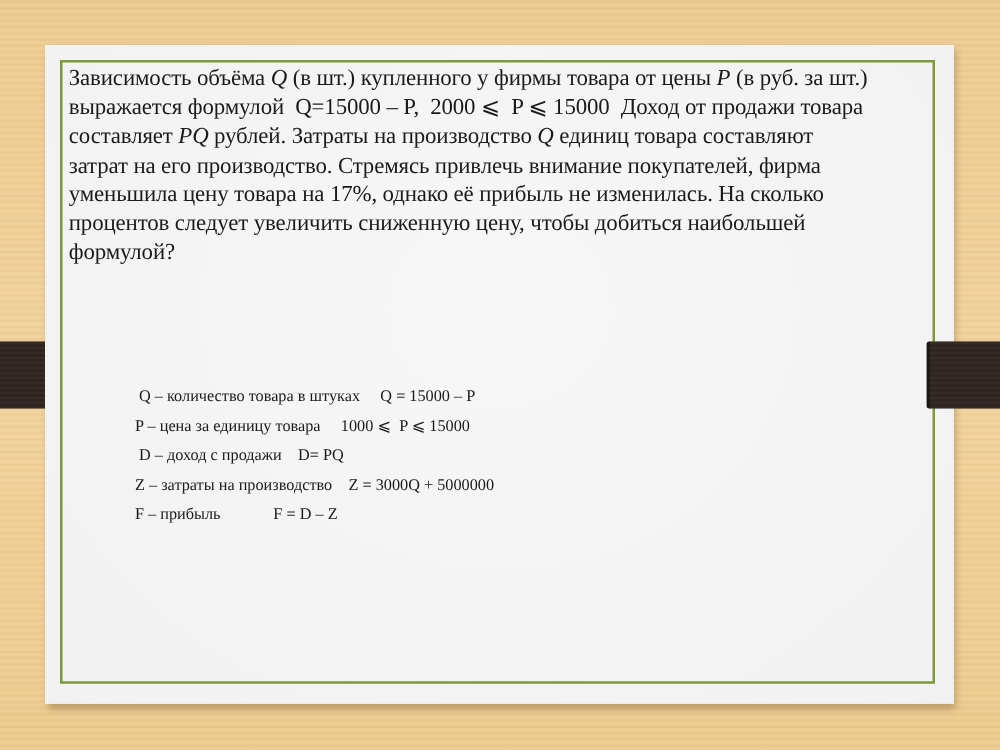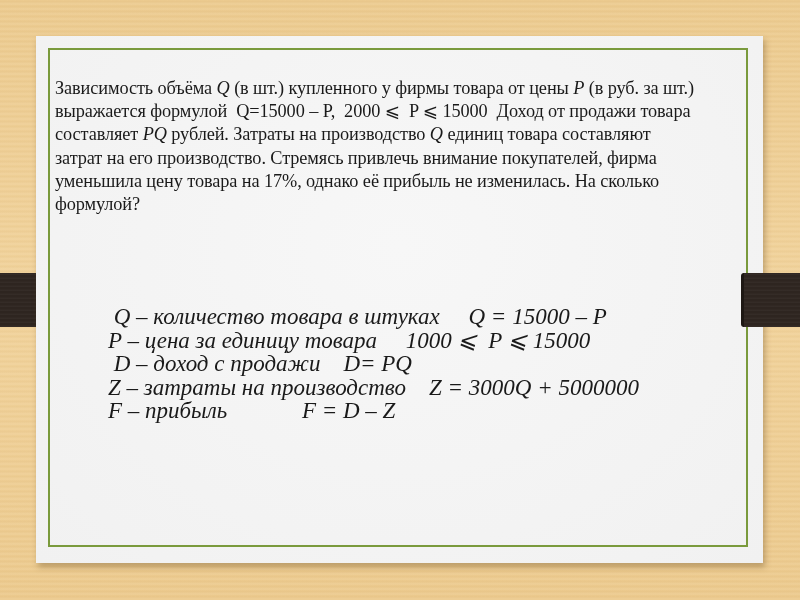--- a/index.html
+++ b/index.html
@@ -51,42 +51,41 @@
     }
     .binder-tab.right {
       left: 741px;
       width: 59px;
       border-left: 3px solid #1e1814;
       border-radius: 3px 0 0 3px;
     }
     .problem-text {
       position: absolute;
       left: 55px;
-      top: 77px;
+      top: 51px;
       width: 700px;
       font-size: 18.3px;
       line-height: 23.2px;
       color: #1a1a1a;
       letter-spacing: -0.1px;
     }
     .problem-text .line {
       display: block;
       white-space: pre;
     }
     .italic {
       font-style: italic;
     }
     .definitions {
       position: absolute;
       left: 108px;
       top: 305px;
-      font-size: 23px;
+      font-size: 13px;
       line-height: 23.5px;
       color: #1a1a1a;
-      font-style: italic;
     }
     .definitions .def-line {
       display: block;
       white-space: pre;
     }
   </style>
 </head>
 <body>
 
 <div class="binder-tab left"></div>
@@ -96,20 +95,21 @@
 </div>
 
 <div class="binder-tab right"></div>
 
 <div class="problem-text">
   <span class="line"><span>Зависимость объёма </span><span class="italic">Q</span><span> (в шт.) купленного у фирмы товара от цены </span><span class="italic">P</span><span> (в руб. за шт.)</span></span>
   <span class="line"><span>выражается формулой  Q=15000 – P,  2000 ⩽  P ⩽ 15000  Доход от продажи товара</span></span>
   <span class="line"><span>составляет </span><span class="italic">PQ</span><span> рублей. Затраты на производство </span><span class="italic">Q</span><span> единиц товара составляют</span></span>
   <span class="line"><span>затрат на его производство. Стремясь привлечь внимание покупателей, фирма</span></span>
   <span class="line"><span>уменьшила цену товара на 17%, однако её прибыль не изменилась. На сколько</span></span>
+  <span class="line"><span>процентов следует увеличить сниженную цену, чтобы добиться наибольшей</span></span>
   <span class="line"><span>формулой?</span></span>
 </div>
 
 <div class="definitions">
   <span class="def-line"> Q – количество товара в штуках     Q = 15000 – P</span>
   <span class="def-line">P – цена за единицу товара     1000 ⩽  P ⩽ 15000</span>
   <span class="def-line"> D – доход с продажи    D= PQ</span>
   <span class="def-line">Z – затраты на производство    Z = 3000Q + 5000000</span>
   <span class="def-line">F – прибыль             F = D – Z</span>
 </div>

